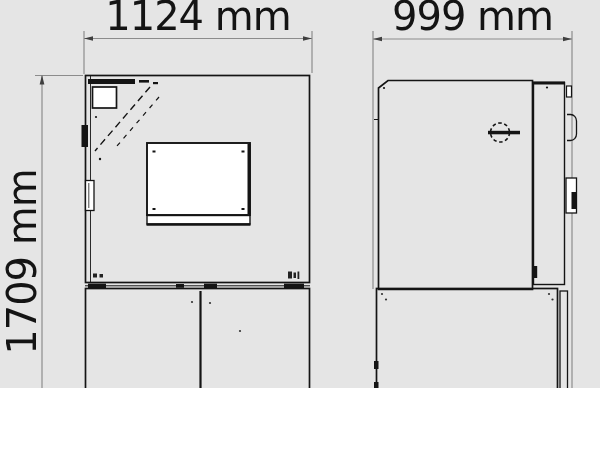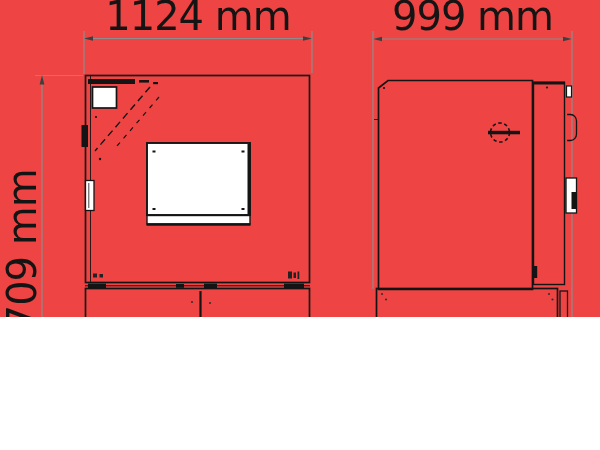--- a/index.html
+++ b/index.html
@@ -1,17 +1,17 @@
 <!DOCTYPE html>
 <html><head>
 <meta charset="utf-8">
 <style>
   html,body{margin:0;padding:0;background:#ffffff;}
   #stage{
-    position:relative;width:600px;height:317px;background:#ef4444;overflow:hidden;
+    position:relative;width:600px;height:388px;background:#e5e5e5;overflow:hidden;
     font-family:"DejaVu Sans","Liberation Sans",sans-serif;color:#141414;
   }
   .dim-label{
     position:absolute;font-size:40px;line-height:38px;text-align:center;
     color:#141414;letter-spacing:-1px;white-space:nowrap;
   }
   #label-width-front{left:84px;top:-3px;width:228px;}
   #label-depth-side{left:373px;top:-3px;width:199px;}
   #label-height{
     left:-78px;top:240px;width:200px;height:44px;line-height:44px;

